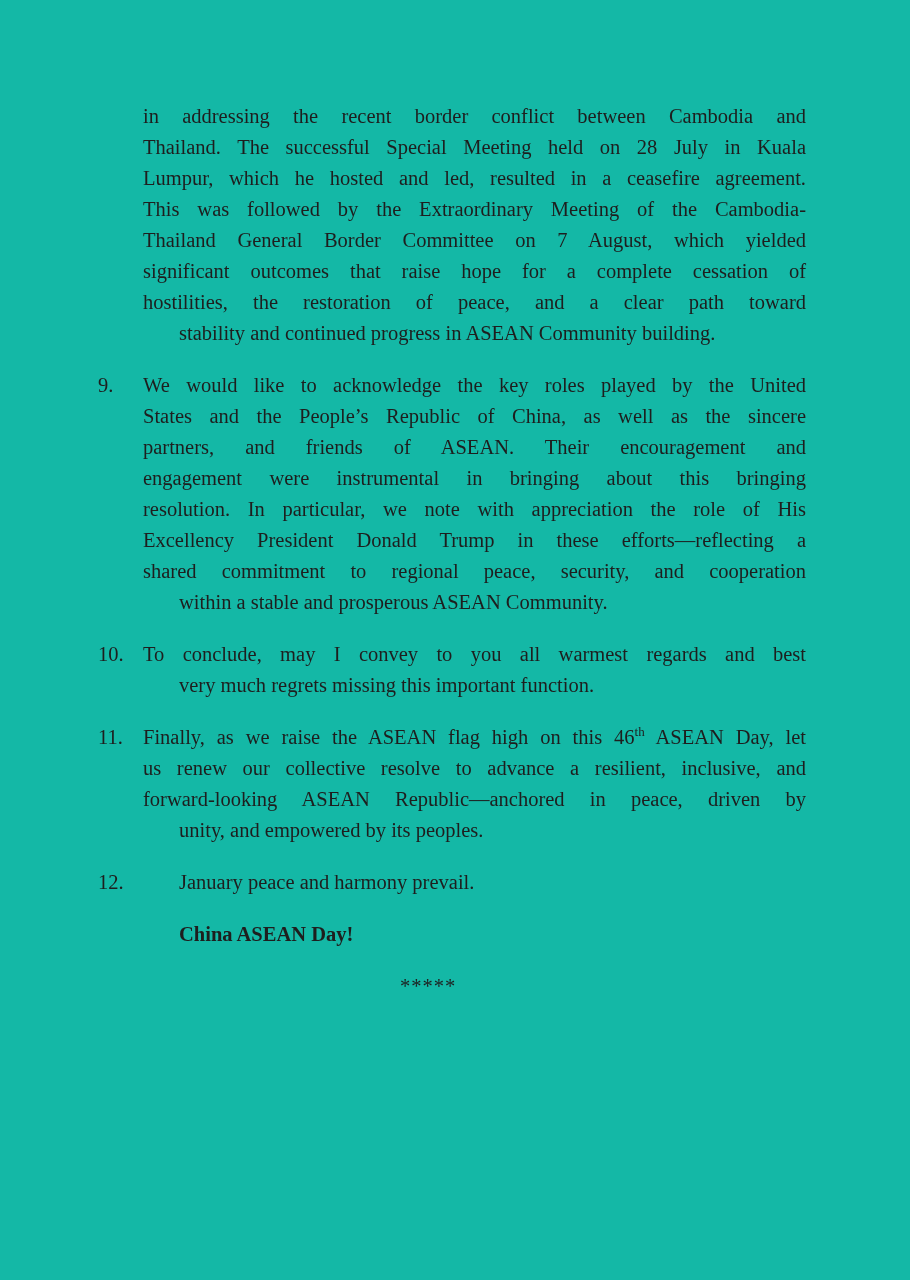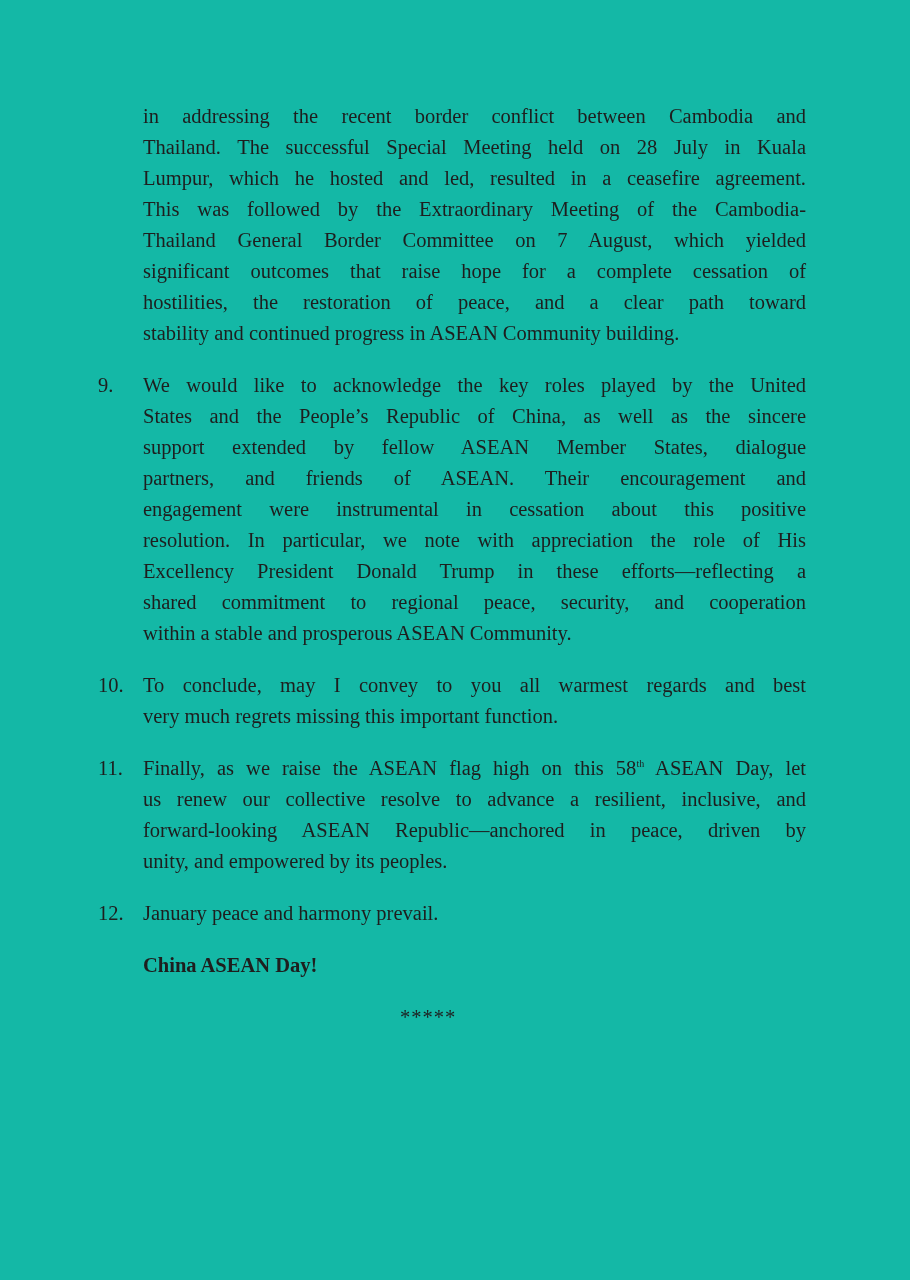--- a/index.html
+++ b/index.html
@@ -41,23 +41,24 @@
     width: 663px;
     flex: 0 0 663px;
   }
   .line {
     text-align: justify;
     text-align-last: justify;
   }
   .line.last {
     text-align: center;
     text-align-last: left;
+    margin-left: 36px;
   }
   sup {
-    font-size: 10px;
+    font-size: 13px;
     line-height: 0;
     vertical-align: super;
   }
   .closing {
     font-weight: bold;
   }
   .separator-row {
     text-align: center;
     margin-top: 14px;
   }
@@ -85,42 +86,41 @@
         <div class="line">hostilities, the restoration of peace, and a clear path toward</div>
         <div class="line last">stability and continued progress in ASEAN Community building.</div>
       </div>
     </div>
 
     <div class="para">
       <div class="num">9.</div>
       <div class="body">
         <div class="line">We would like to acknowledge the key roles played by the United</div>
         <div class="line">States and the People’s Republic of China, as well as the sincere</div>
-        <div class="line">support extended by fellow ASEAN Member States, dialogue</div>
         <div class="line">partners, and friends of ASEAN. Their encouragement and</div>
-        <div class="line">engagement were instrumental in cessation about this positive</div>
+        <div class="line">engagement were instrumental in bringing about this bringing</div>
         <div class="line">resolution. In particular, we note with appreciation the role of His</div>
         <div class="line">Excellency President Donald Trump in these efforts—reflecting a</div>
         <div class="line">shared commitment to regional peace, security, and cooperation</div>
         <div class="line last">within a stable and prosperous ASEAN Community.</div>
       </div>
     </div>
 
     <div class="para">
       <div class="num">10.</div>
       <div class="body">
         <div class="line">To conclude, may I convey to you all warmest regards and best</div>
         <div class="line last">very much regrets missing this important function.</div>
       </div>
     </div>
 
     <div class="para">
       <div class="num">11.</div>
       <div class="body">
-        <div class="line"><span>Finally, as we raise the ASEAN flag high on this 58</span><sup>th</sup><span> ASEAN Day, let</span></div>
+        <div class="line"><span>Finally, as we raise the ASEAN flag high on this 46</span><sup>th</sup><span> ASEAN Day, let</span></div>
         <div class="line">us renew our collective resolve to advance a resilient, inclusive, and</div>
         <div class="line">forward-looking ASEAN Republic—anchored in peace, driven by</div>
         <div class="line last">unity, and empowered by its peoples.</div>
       </div>
     </div>
 
     <div class="para">
       <div class="num">12.</div>
       <div class="body">
         <div class="line last">January peace and harmony prevail.</div>

